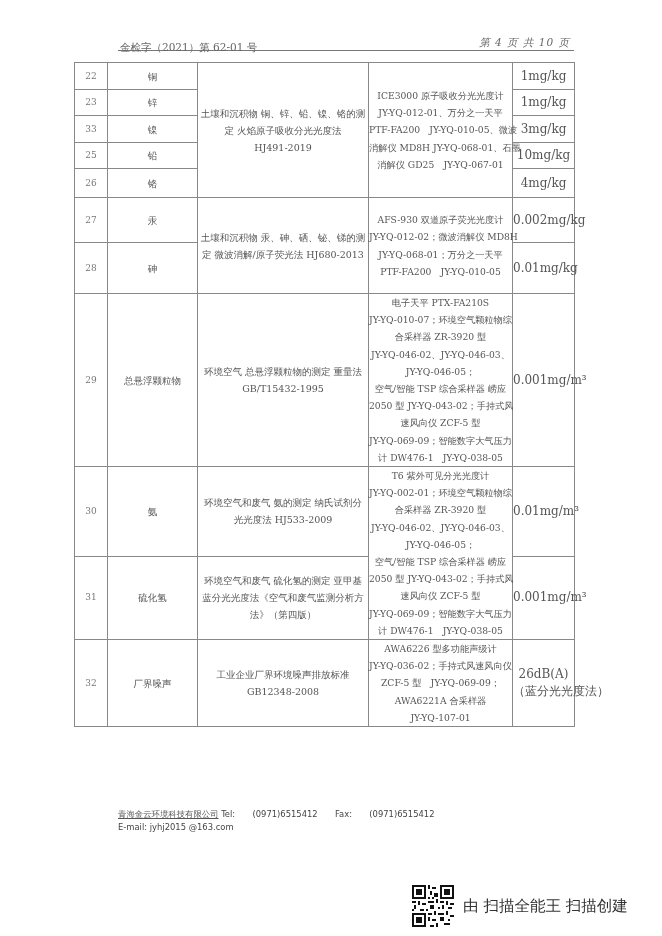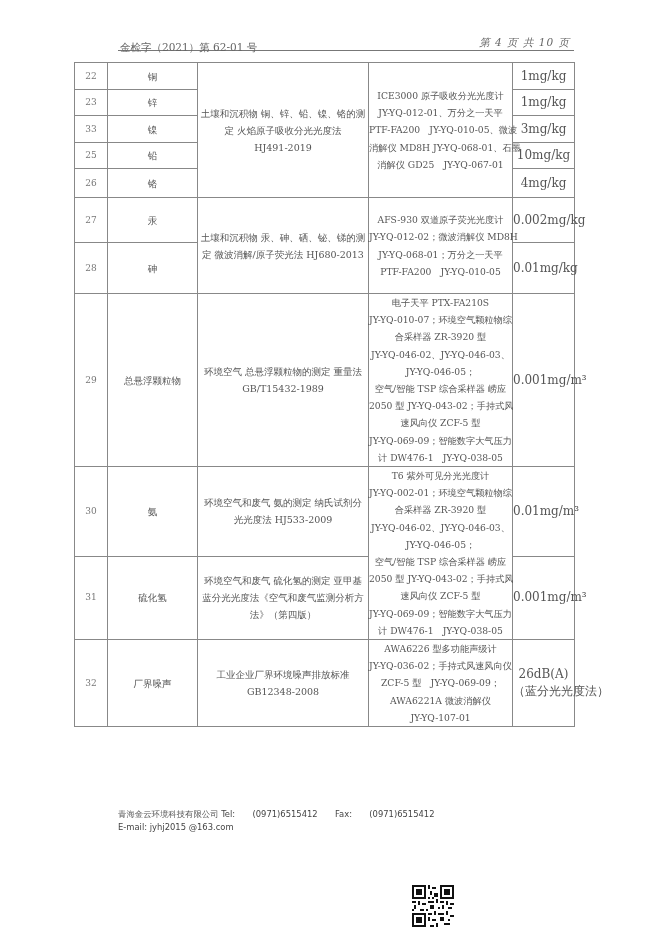--- a/index.html
+++ b/index.html
@@ -24,21 +24,21 @@
   .report-table td.no { font-size: 9px; color: #777; }
   .report-table td.method { text-align: center; }
   .report-table td.inst { line-height: 17.2px; font-size: 9.2px; }
   .report-table td.limit { font-size: 12px; }
   .report-table td .line { display: block; white-space: nowrap; }
 
   .footer {
     position: absolute; left: 118px; top: 808px; font-family: "DejaVu Sans", "Liberation Sans", sans-serif;
     font-size: 8.4px; color: #444; line-height: 13px;
   }
-  .footer .company { color: #555; font-family: "DejaVu Serif", serif; text-align: right; }
+  .footer .company { text-decoration: underline; color: #555; font-family: "DejaVu Serif", serif; text-align: right; }
   .footer .gap { display: inline-block; width: 12px; }
 
   .scanner-badge {
     position: absolute; left: 412px; top: 885px; height: 42px; display: flex; align-items: center;
   }
   .qr { width: 42px; height: 42px; position: relative; background: #fff; }
   .qr svg { display: block; }
   .scanner-text { margin-left: 9px; font-family: "DejaVu Sans", "Liberation Sans", sans-serif; font-size: 15.5px; color: #333; white-space: nowrap; }
 </style>
 </head>
@@ -121,21 +121,21 @@
       <td class="no">28</td>
       <td>砷</td>
       <td class="limit">0.01mg/kg</td>
     </tr>
 
     <tr style="height:167px">
       <td class="no">29</td>
       <td>总悬浮颗粒物</td>
       <td class="method">
         <span class="line">环境空气 总悬浮颗粒物的测定 重量法</span>
-        <span class="line">GB/T15432-1989</span>
+        <span class="line">GB/T15432-1995</span>
       </td>
       <td class="inst">
         <span class="line">电子天平 PTX-FA210S</span>
         <span class="line">JY-YQ-010-07；环境空气颗粒物综</span>
         <span class="line">合采样器 ZR-3920 型</span>
         <span class="line">JY-YQ-046-02、JY-YQ-046-03、</span>
         <span class="line">JY-YQ-046-05；</span>
         <span class="line">空气/智能 TSP 综合采样器 崂应</span>
         <span class="line">2050 型 JY-YQ-043-02；手持式风</span>
         <span class="line">速风向仪 ZCF-5 型</span>
@@ -182,21 +182,21 @@
       <td class="no">32</td>
       <td>厂界噪声</td>
       <td class="method">
         <span class="line">工业企业厂界环境噪声排放标准</span>
         <span class="line">GB12348-2008</span>
       </td>
       <td class="inst">
         <span class="line">AWA6226 型多功能声级计</span>
         <span class="line">JY-YQ-036-02；手持式风速风向仪</span>
         <span class="line">ZCF-5 型　JY-YQ-069-09；</span>
-        <span class="line">AWA6221A 微波消解仪</span>
+        <span class="line">AWA6221A 合采样器</span>
         <span class="line">JY-YQ-107-01</span>
       </td>
       <td class="limit">
         <span class="line">26dB(A)</span>
         <span class="line">（蓝分光光度法）</span>
       </td>
     </tr>
   </tbody>
 </table>
 
@@ -261,13 +261,14 @@
           <rect x="10" y="17" width="2" height="1"></rect>
           <rect x="14" y="16" width="2" height="2"></rect>
           <rect x="19" y="15" width="2" height="1"></rect>
         <rect x="12" y="19" width="1" height="2"></rect>
           <rect x="16" y="19" width="3" height="1"></rect>
           <rect x="9" y="20" width="2" height="1"></rect>
           <rect x="18" y="17" width="1" height="1"></rect>
       </g>
     </svg>
   </div>
+  <span class="scanner-text">由 扫描全能王 扫描创建</span>
 </div>
 
 </body></html>

